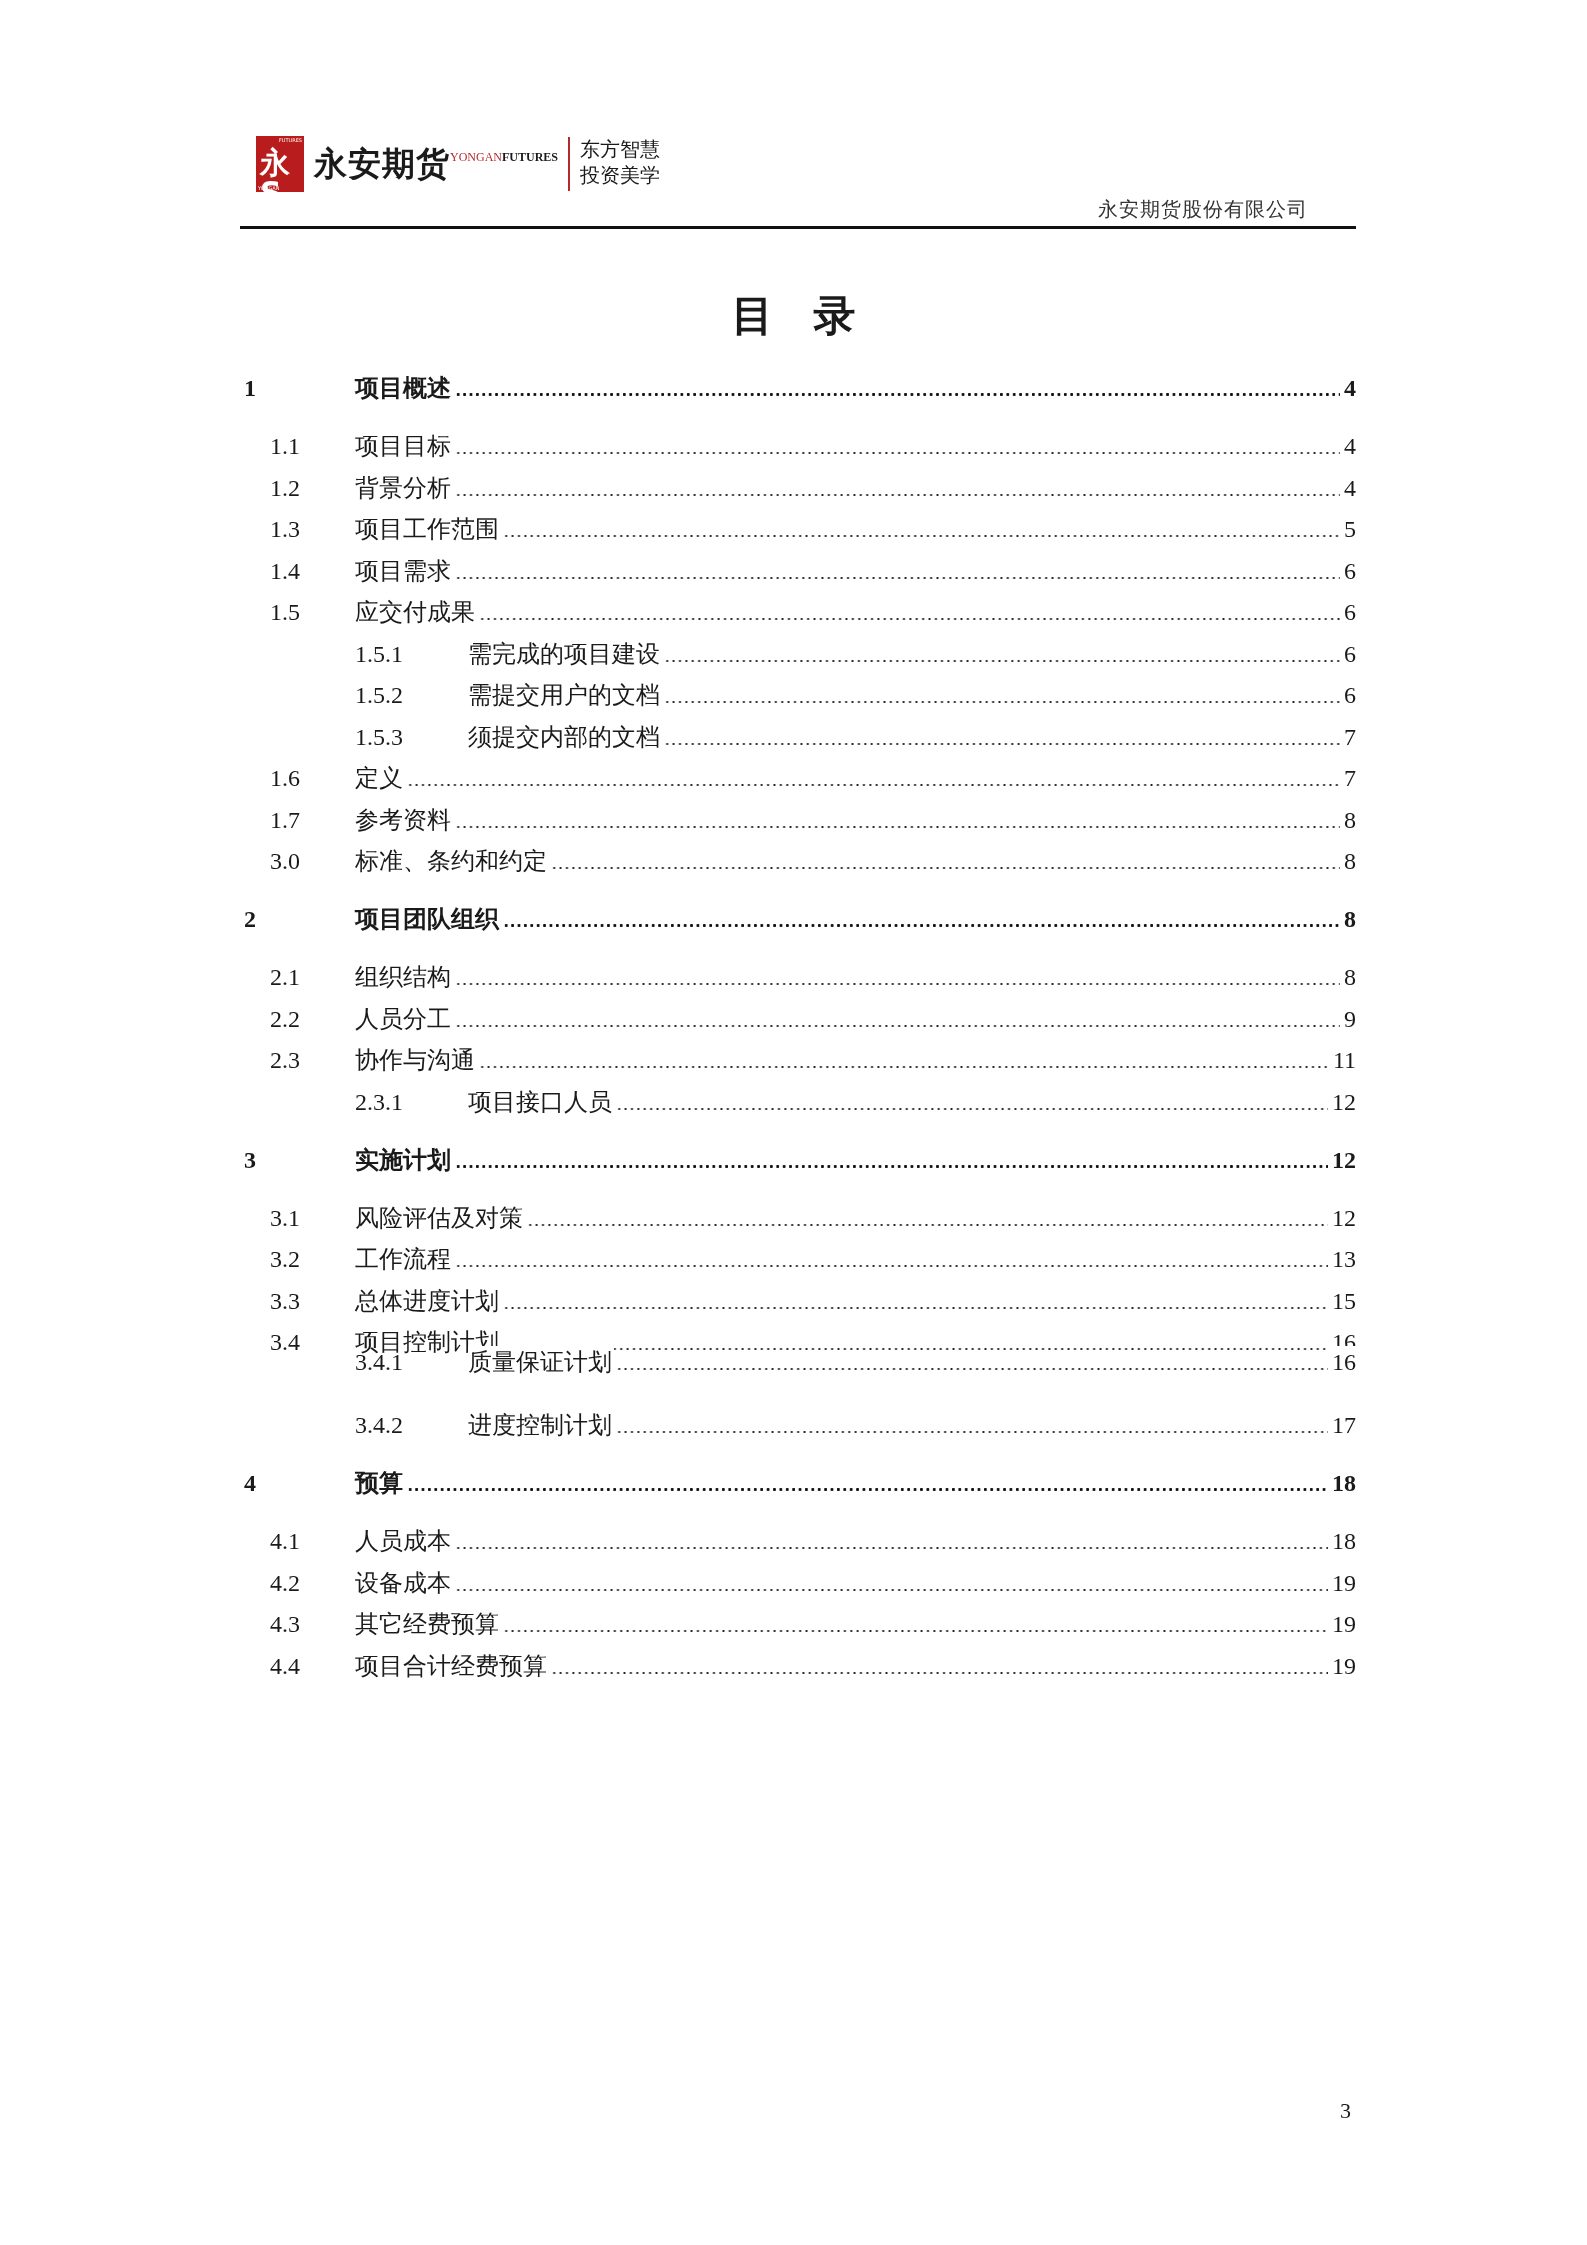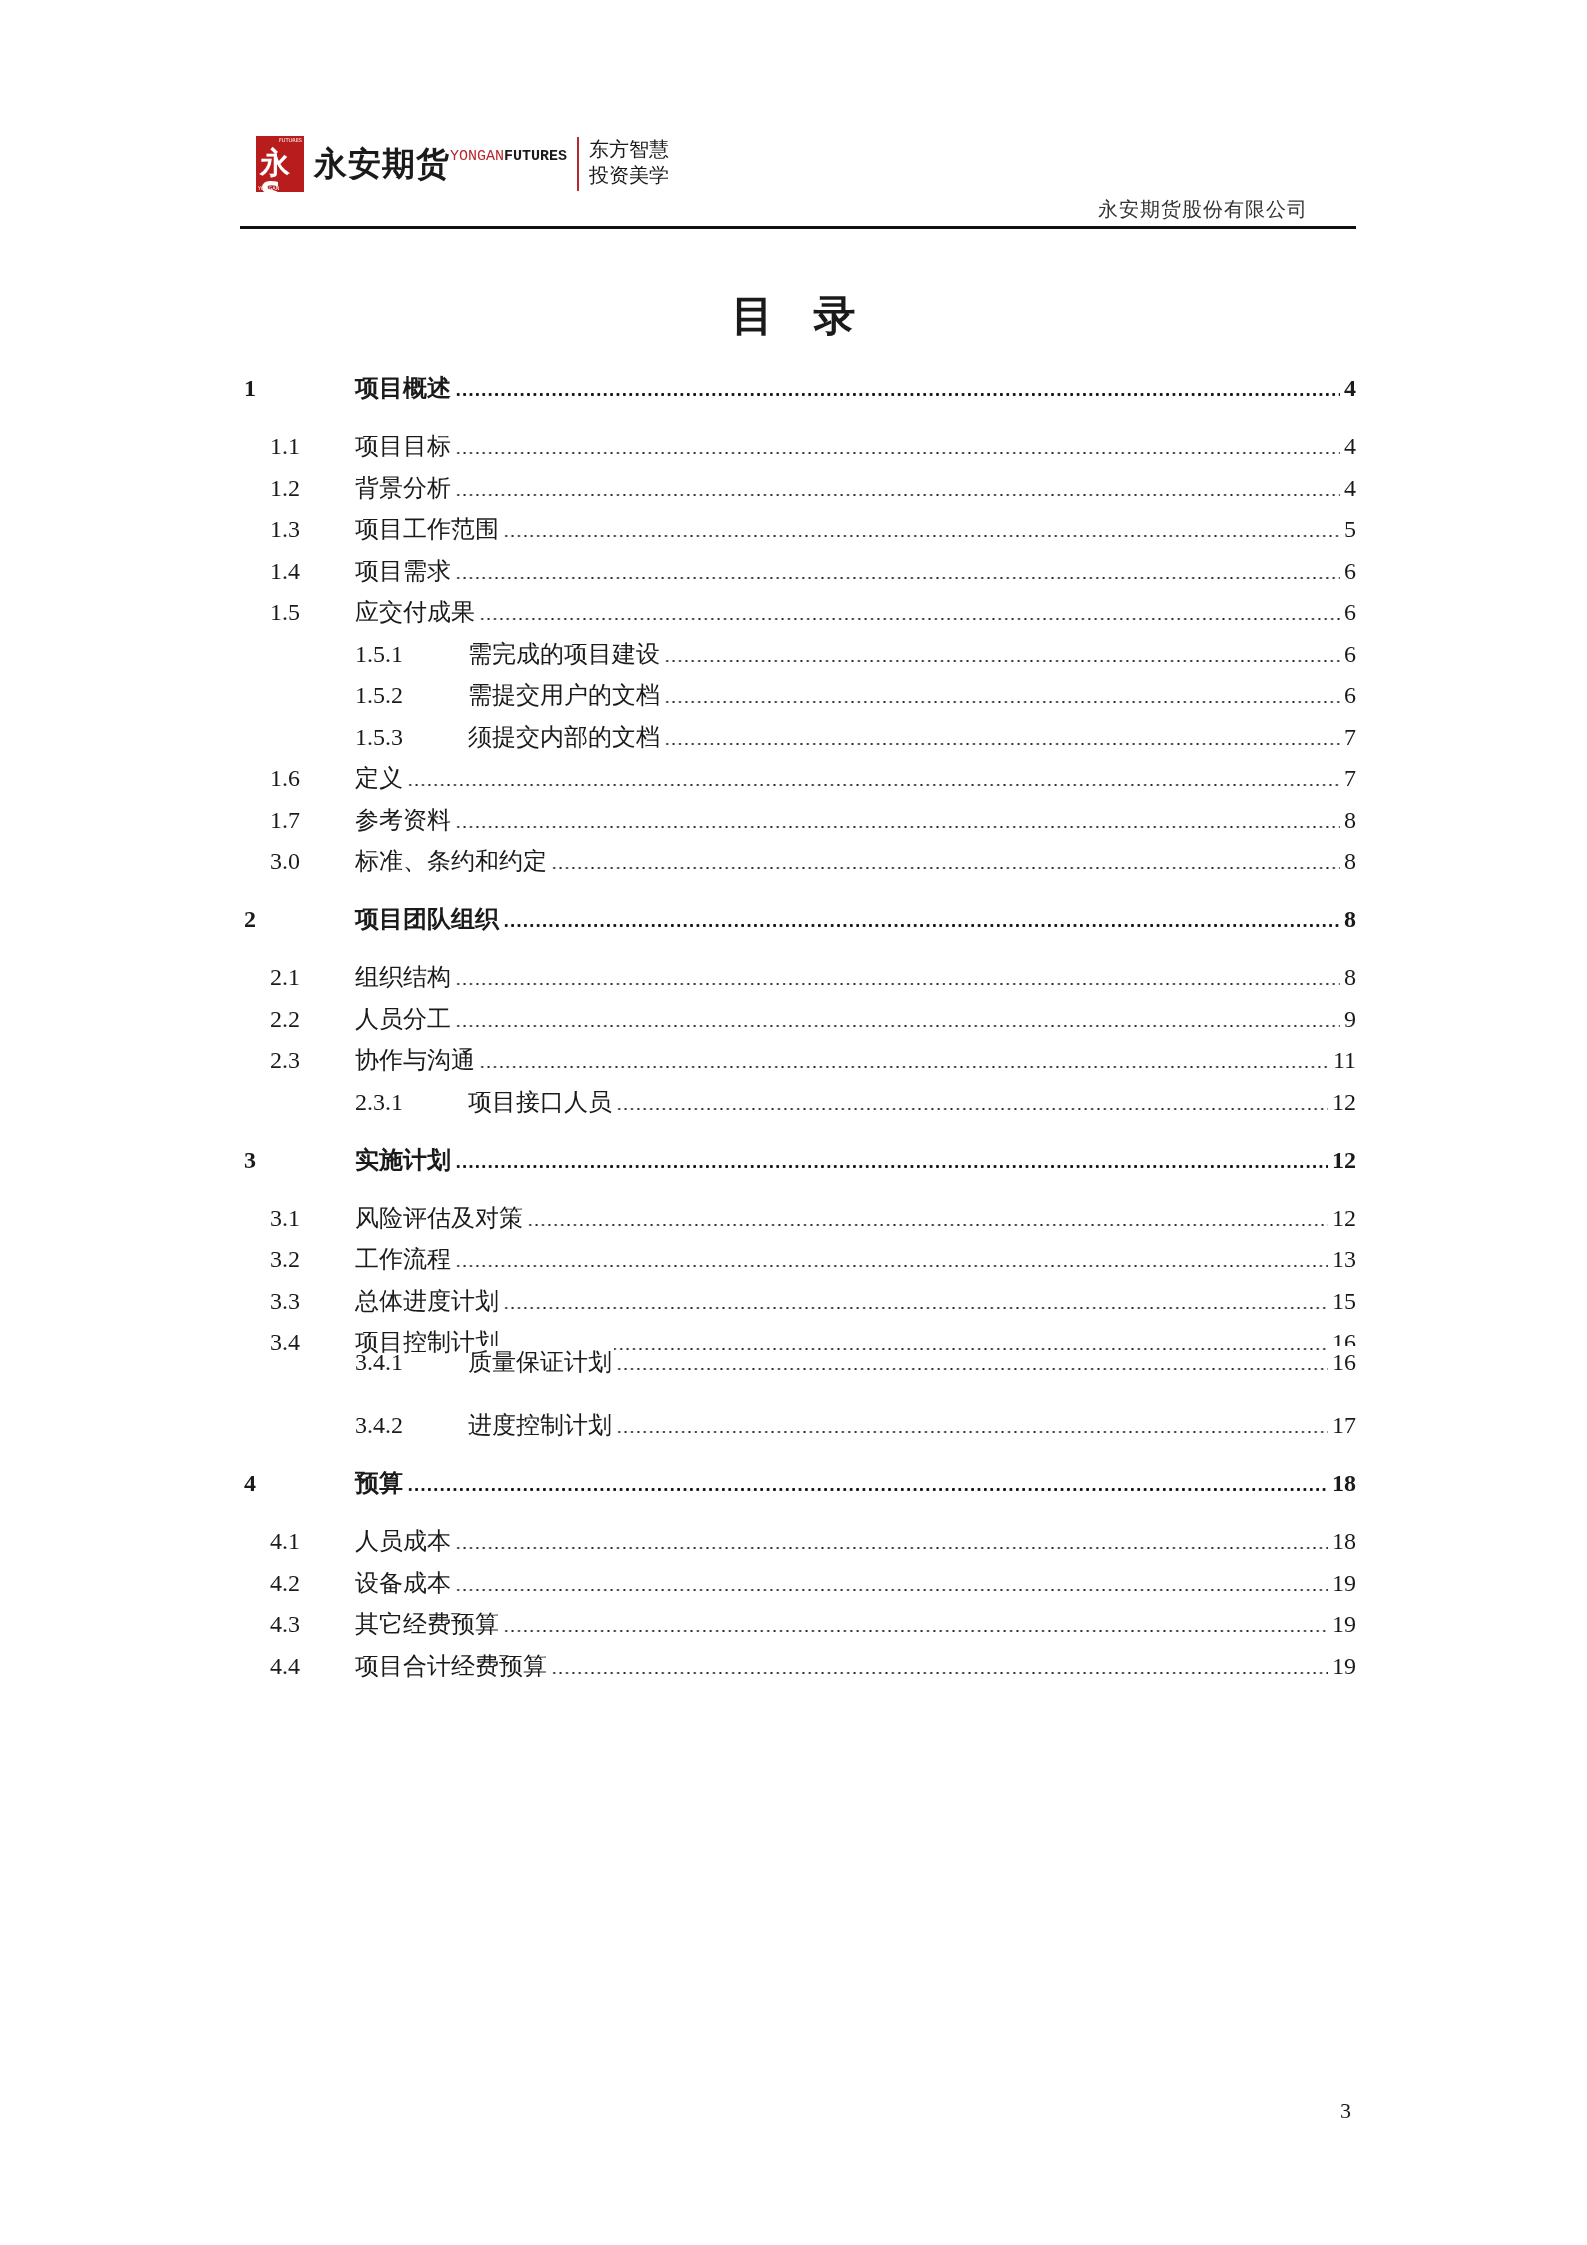--- a/index.html
+++ b/index.html
@@ -9,21 +9,21 @@
     .header { position: absolute; left: 240px; top: 128px; width: 1116px; height: 104px; }
     .logo { position: absolute; left: 16px; top: 8px; display: flex; align-items: center; }
     .seal { width: 48px; height: 56px; background: #b91c1c; position: relative; margin-right: 10px; }
     .seal .s-main { position: absolute; left: 4px; top: 12px; color: #fff; font-family: "DejaVu Sans", sans-serif;
                     font-size: 30px; font-weight: bold; line-height: 30px; letter-spacing: -2px; }
     .seal .s-top { position: absolute; right: 2px; top: 1px; color: #fff; font-size: 5px; font-family: "DejaVu Sans", sans-serif; }
     .seal .s-bot { position: absolute; left: 2px; bottom: 1px; color: #fff; font-size: 5px; font-family: "DejaVu Sans", sans-serif; }
     .brand { display: flex; }
     .brand-cn { font-family: "DejaVu Sans", sans-serif; font-weight: bold; font-size: 33px; line-height: 36px;
                 color: #1a1a1a; letter-spacing: 1px; }
-    .brand-en { font-family: Liberation Mono, monospace; font-size: 15px; line-height: 18px; margin-top: 2px; }
+    .brand-en { font-family: Liberation Serif, serif; font-size: 12px; line-height: 18px; margin-top: 2px; }
     .brand-en .yg { color: #b5282e; }
     .brand-en .ft { color: #1a1a1a; font-weight: bold; }
     .brand-sep { width: 2px; height: 54px; background: #b5282e; margin: 0 10px 0 10px; }
     .slogan { font-family: Liberation Mono, monospace; font-size: 20px; line-height: 26px; color: #1a1a1a; }
 
     .company { position: absolute; right: 48px; top: 68px; font-size: 20px; color: #333; letter-spacing: 1px; }
     .header-rule { position: absolute; left: 0; top: 98px; width: 1116px; height: 3px; background: #111; }
 
     .toc-title { position: absolute; left: 0; width: 1587px; top: 288px; text-align: center;
                  font-size: 42px; font-weight: bold; letter-spacing: 40px; text-indent: 40px; }

